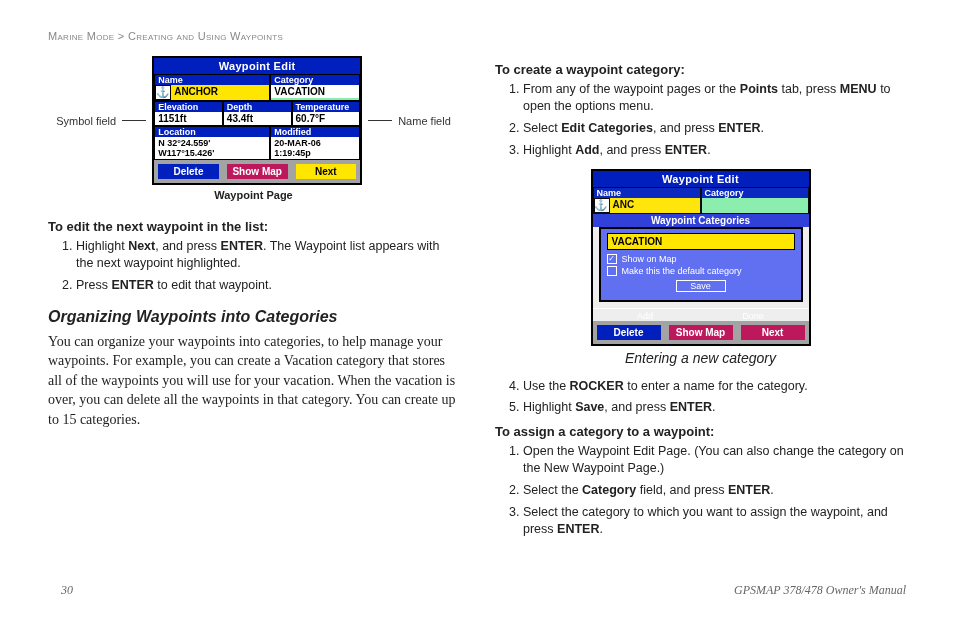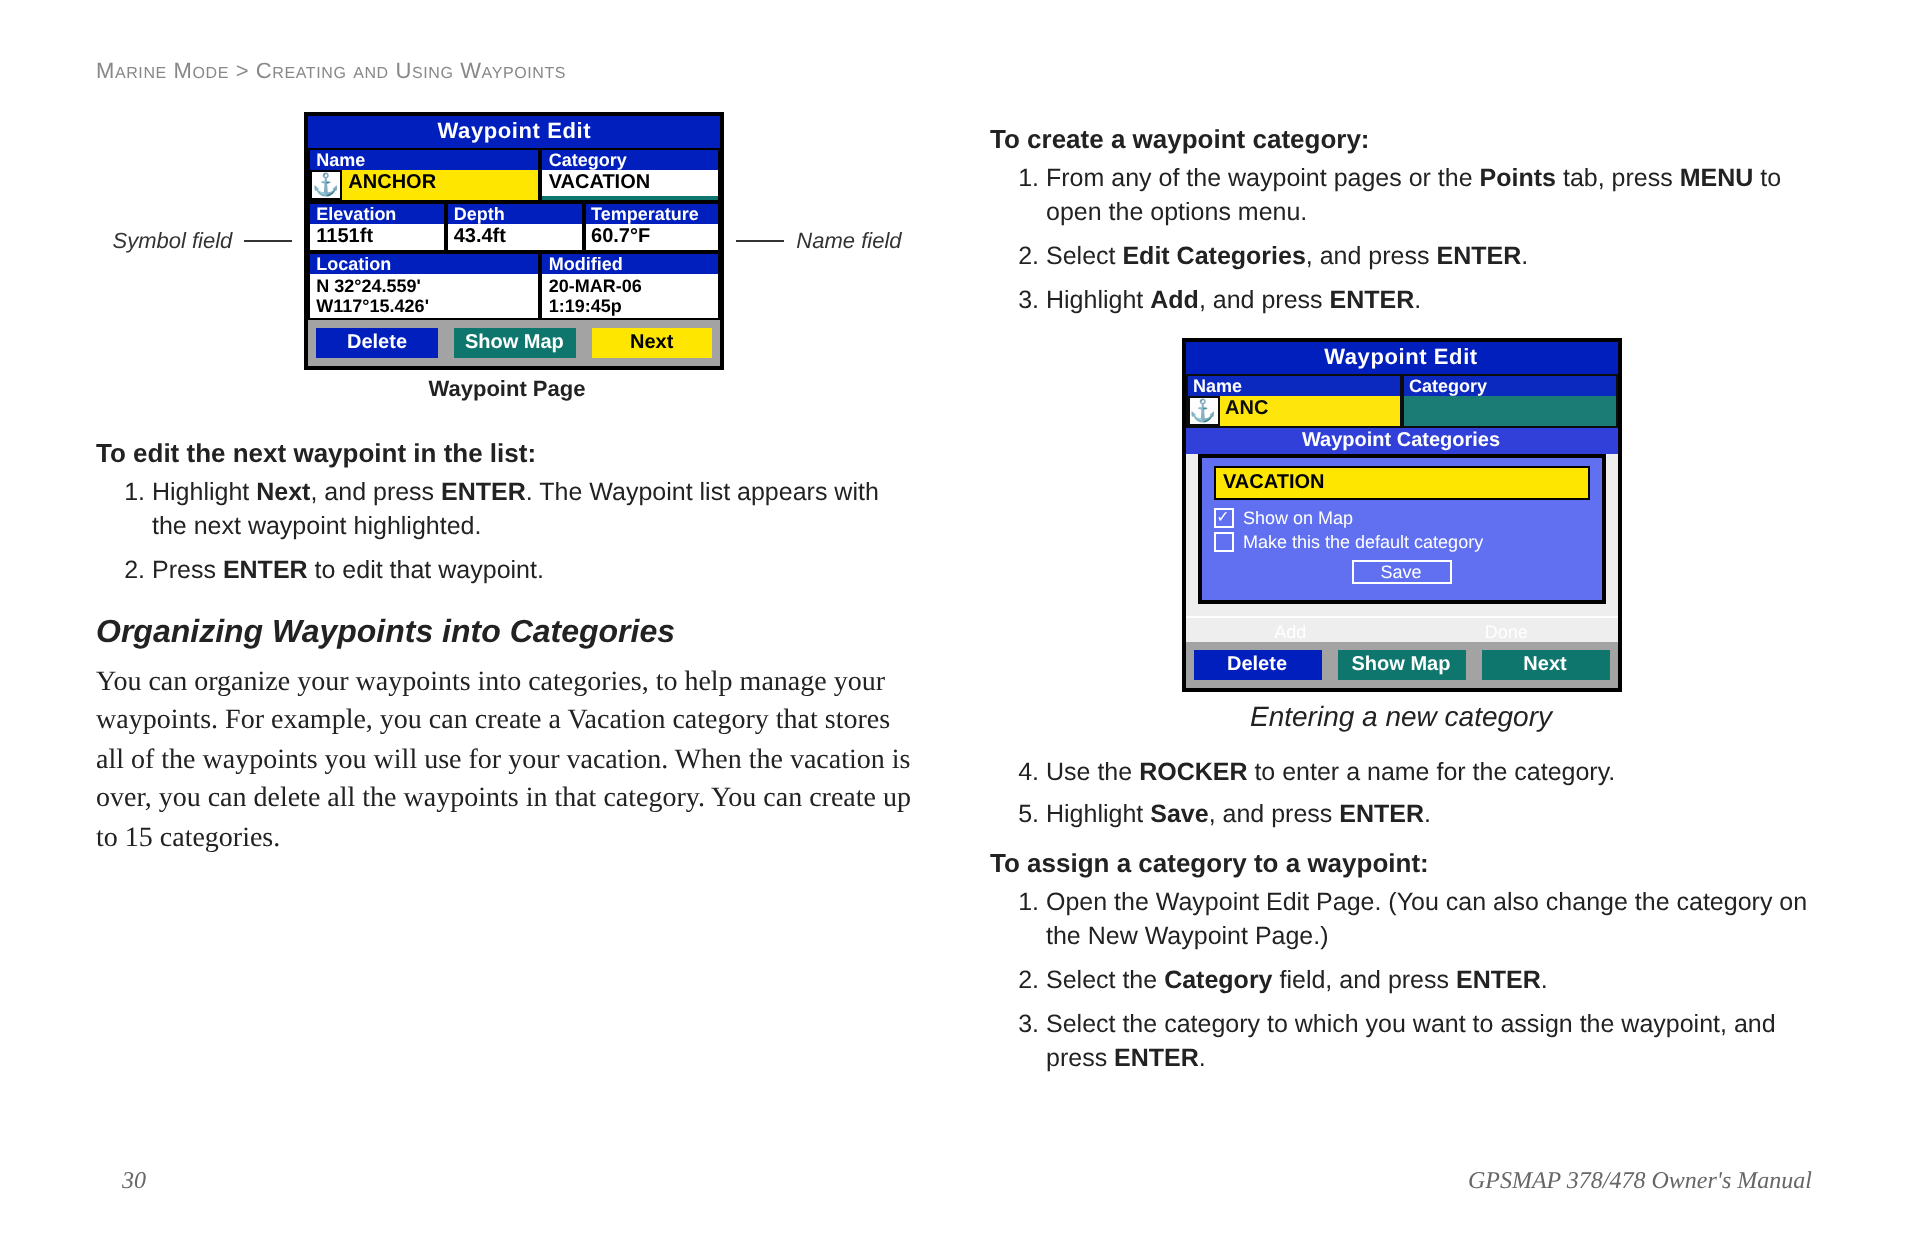--- a/index.html
+++ b/index.html
@@ -20,42 +20,42 @@
     letter-spacing: 0.3px;
     margin-bottom: 14px;
   }
   .breadcrumb .sep { color: #888; }
   .columns { display: flex; gap: 36px; }
   .col { flex: 1; min-width: 0; }
 
   
   .fig1-wrap { display:flex; flex-direction:column; align-items:center; margin-bottom:18px; }
   .fig1-row { display:flex; align-items:center; gap:6px; }
-  .callout { font-size: 11px; font-style: italic; color:#333; white-space:nowrap; }
+  .callout { font-size: 11px; color:#333; white-space:nowrap; }
   .callout-line { width: 24px; height:1px; background:#333; }
   .device-screen {
     width: 210px;
     border: 2px solid #000;
     background: #e8e8d8;
     font-size: 10px;
   }
   .ds-title {
     background:#001fbd; color:#fff; font-weight:bold; text-align:center;
     padding:2px 0; font-size:11px; letter-spacing:0.3px;
   }
   .ds-row { display:flex; }
-  .ds-cell { border:1px solid #000; background:#0f766e; flex:1; }
+  .ds-cell { border:1px solid #000; background:#86efac; flex:1; }
   .ds-label { background:#001fbd; color:#fff; font-size:9px; padding:0 3px; font-weight:bold; }
   .ds-val { background:#fff; color:#000; font-weight:bold; padding:1px 3px; font-size:10px; }
   .ds-hl { background:#ffe600; color:#000; font-weight:bold; padding:1px 3px; }
   .ds-sym { width:16px; display:flex; align-items:center; justify-content:center; background:#fff; border:1px solid #000; font-size:11px;}
   .ds-footer { display:flex; }
   .ds-btn { flex:1; text-align:center; font-weight:bold; font-size:10px; padding:2px 0; border:4px solid #a3a3a3;}
   .ds-btn-dark { background:#001fbd; color:#fff; }
-  .ds-btn-mid  { background:#0f766e; color:#fff; }
+  .ds-btn-mid  { background:#be185d; color:#fff; }
   .ds-btn-hl   { background:#ffe600; color:#000; }
   .fig-caption { font-size:11px; font-weight:bold; text-align:center; margin-top:4px; }
 
   
   .h3 { font-weight:bold; font-size:13px; margin: 6px 0 4px 0; }
   ol.numlist { list-style: decimal; padding-left: 28px; margin-bottom:8px; }
   ol.numlist li { margin-bottom:5px; font-size:12.5px; line-height:1.35; }
   .h2 { font-style:italic; font-weight:bold; font-size:16px; margin: 14px 0 6px 0; }
   .para { font-family: "Times New Roman", Times, serif; font-size:14px; line-height:1.4; }
 

